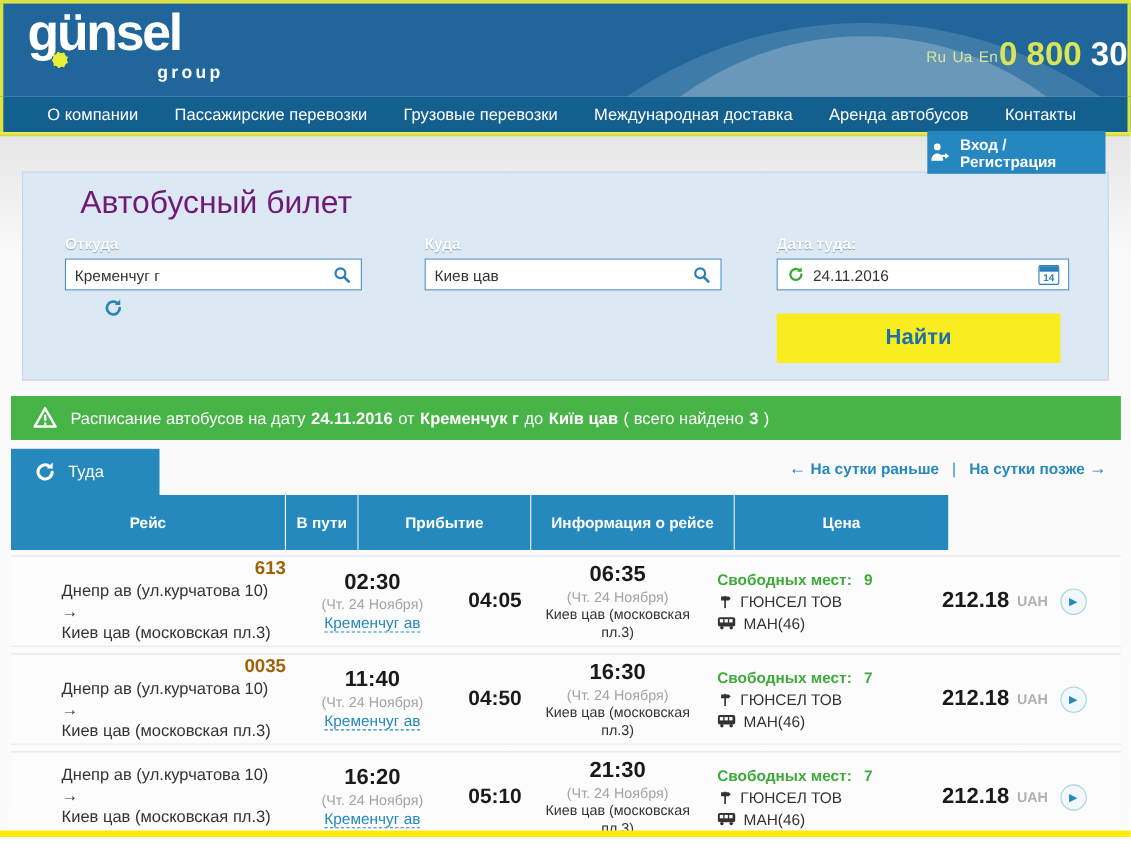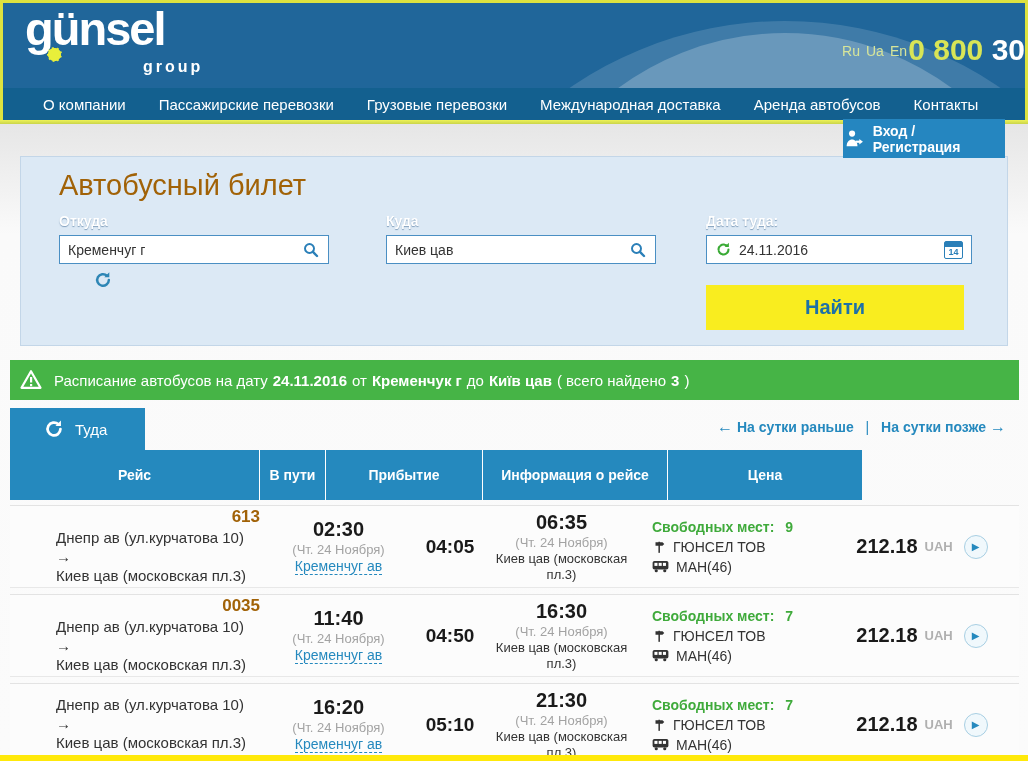--- a/index.html
+++ b/index.html
@@ -36,42 +36,42 @@
   .content { position:absolute; top:124px; left:0; right:0; bottom:6px;
              background:linear-gradient(#e6e6e6, #fafafa 110px, #fbfbfb); }
   .bottom-strip { position:absolute; bottom:0; left:0; right:0; height:6px; background:#ffe90a; }
 
   .login-btn { position:absolute; top:-5px; right:23px; width:162px; height:39px; background:#2586c0;
                color:#fff; font-size:14px; font-weight:700; display:flex; align-items:center; gap:8px;
                justify-content:center; cursor:pointer; z-index:7; }
 
   .panel { position:absolute; left:20px; top:32px; width:988px; height:190px;
            background:#dce9f5; border:1px solid #c3d6e8; }
-  .panel-title { position:absolute; left:38px; top:12px; font-size:29px; color:#a16207; }
+  .panel-title { position:absolute; left:52px; top:12px; font-size:29px; color:#701a75; }
   .f-label { position:absolute; font-size:14px; font-weight:700; color:#fff;
              text-shadow:0 1px 1px rgba(70,110,150,0.6); }
   .f-input { position:absolute; height:29px; background:#fff; border:1px solid #4a8fc3;
              display:flex; align-items:center; padding:0 8px; font-size:14px; color:#333; }
   .f-input .grow { flex:1; }
   .swap-wrap { position:absolute; left:72px; top:113px; cursor:pointer; }
   .find-btn { position:absolute; left:685px; top:128px; width:258px; height:45px; background:#f9ed1f;
               color:#1d71a8; font-size:20px; font-weight:700; border:none; cursor:pointer; }
   .cal { width:19px; height:18px; border:1px solid #2a7fb8; border-radius:2px; position:relative;
          background:#fff; display:flex; align-items:flex-end; justify-content:center; cursor:pointer; }
   .cal::before { content:""; position:absolute; top:0; left:0; right:0; height:5px; background:#2a7fb8; }
   .cal span { font-size:9px; color:#2a7fb8; font-weight:700; line-height:11px; }
 
   .banner { position:absolute; left:10px; top:236px; width:1009px; height:40px; background:#46b446;
-            display:flex; align-items:center; padding-left:8px; color:#fff; font-size:15px; }
+            display:flex; align-items:center; padding-left:18px; color:#fff; font-size:15px; }
   .banner span { margin-right:5px; }
   .banner .b { font-weight:700; }
   .banner svg { margin-right:10px; }
 
   .tab { position:absolute; left:10px; top:284px; width:135px; height:42px; background:#2589be;
-         color:#fff; font-size:15px; display:flex; align-items:center; gap:10px; padding-left:33px; cursor:pointer; }
+         color:#fff; font-size:15px; display:flex; align-items:center; gap:10px; padding-left:20px; cursor:pointer; }
   .day-nav { position:absolute; right:22px; top:294px; font-size:14px; font-weight:700; color:#2589be; white-space:nowrap; }
   .day-nav a { color:#2589be; text-decoration:none; cursor:pointer; }
   .day-nav .sep { margin:0 8px; color:#2589be; font-weight:400; }
   .day-nav .arr { font-size:16px; }
 
   .thead { position:absolute; left:10px; top:326px; width:1009px; height:50px; display:flex; }
   .th { background:#2589be; color:#fff; font-size:14px; font-weight:700; display:flex;
         align-items:center; justify-content:center; border-right:1px solid #fff; }
   .th:last-child { border-right:none; }
   .c1{width:250px;} .c2{width:157px;} .c3{width:66px;} .c4{width:157px;} .c5{width:185px;} .c6{width:194px;}

